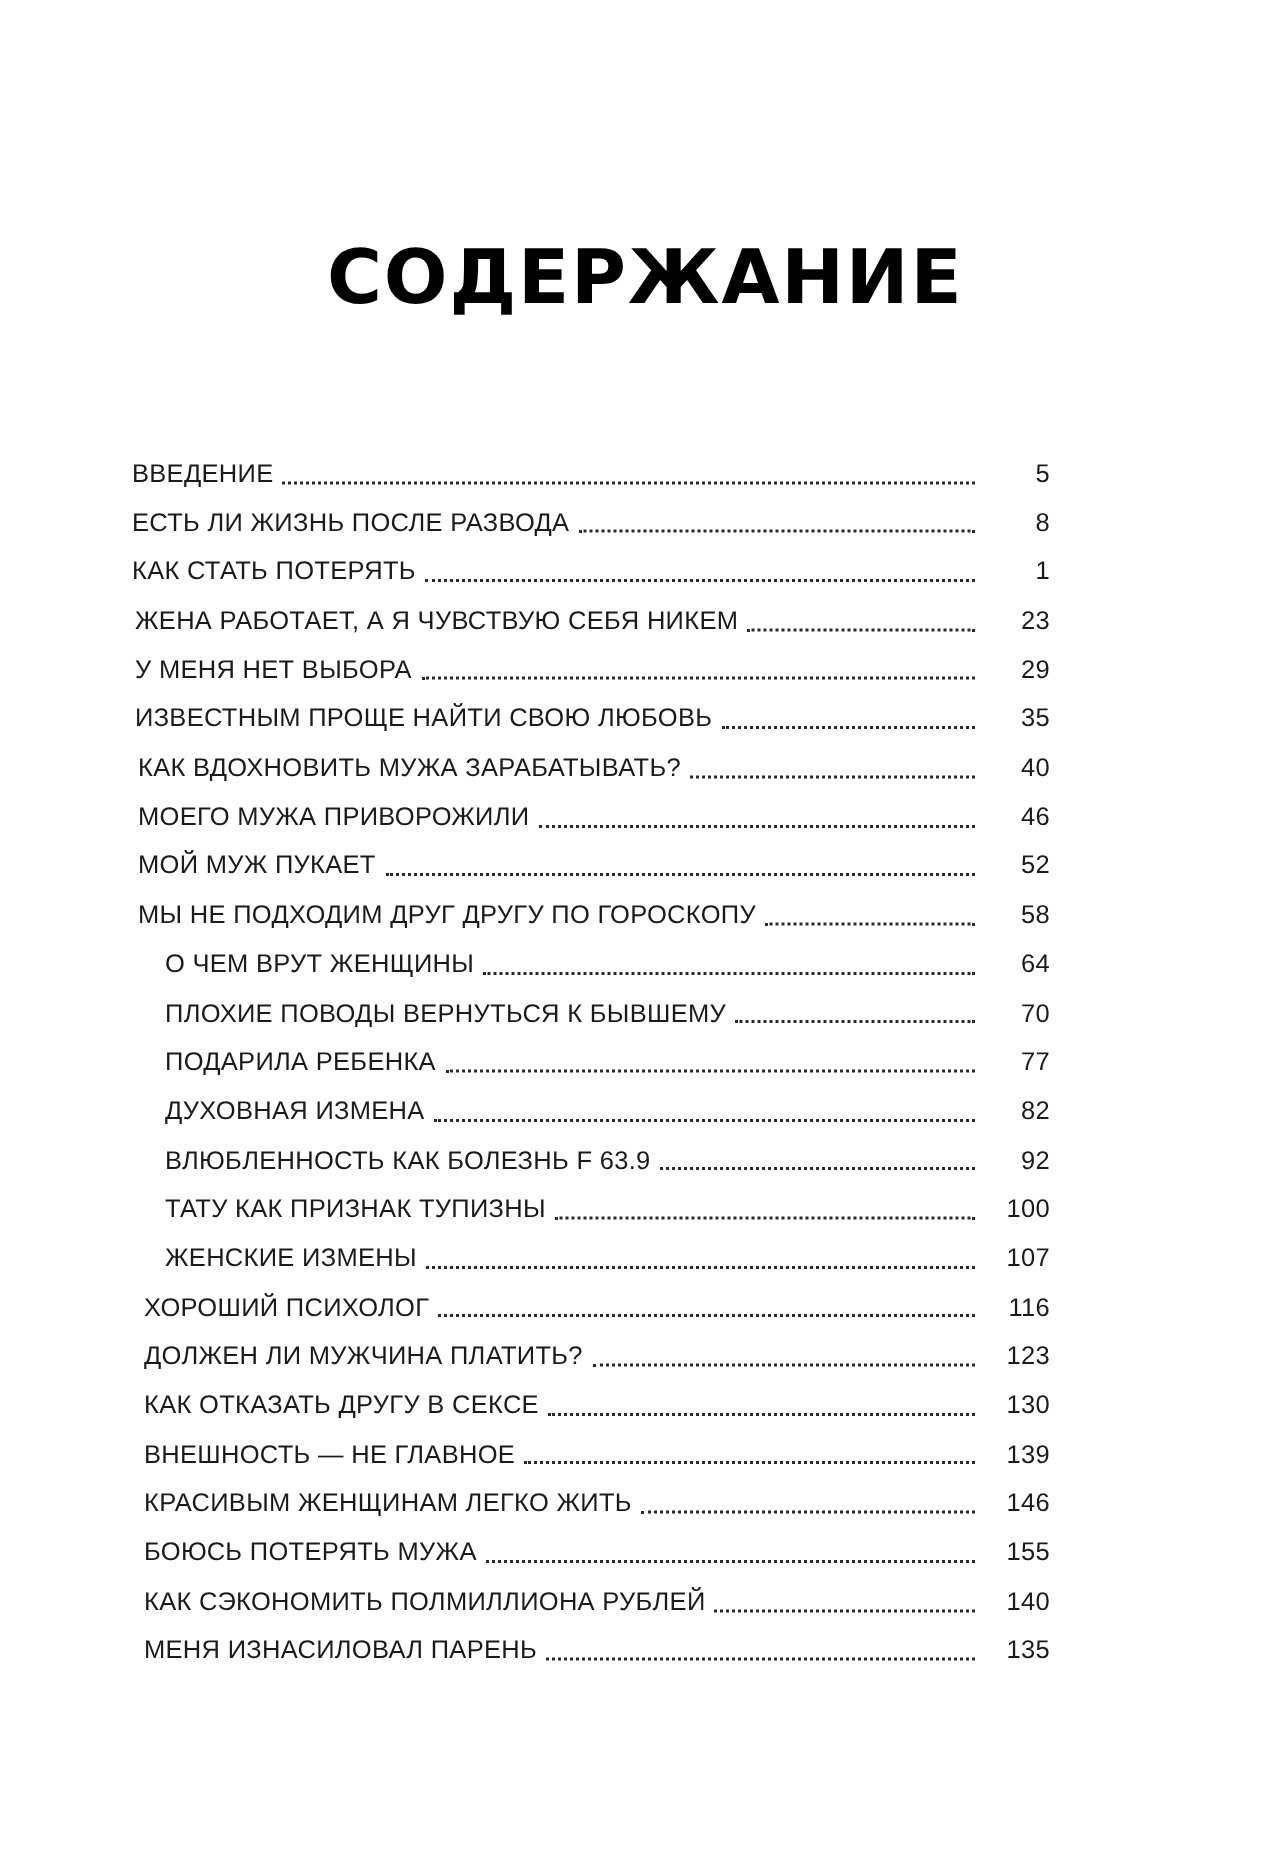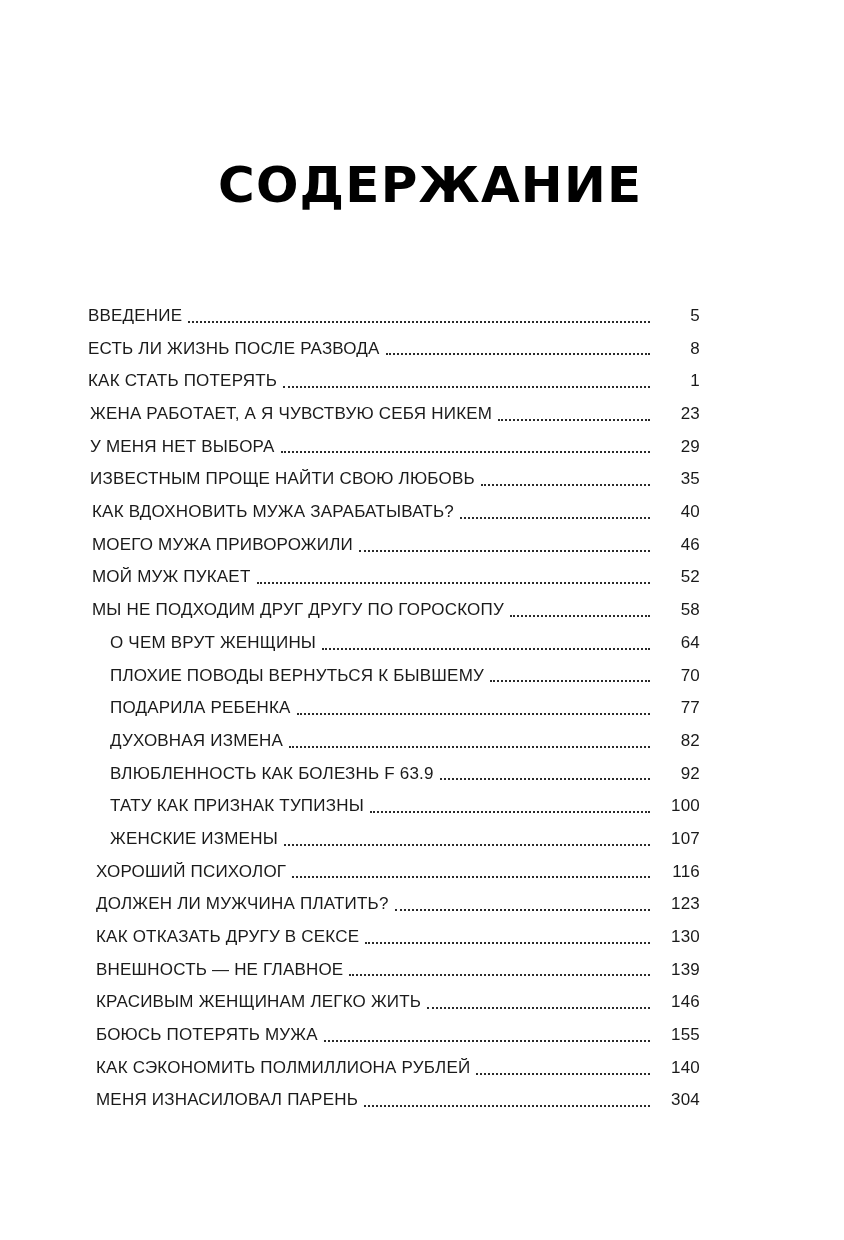--- a/index.html
+++ b/index.html
@@ -206,17 +206,17 @@
         <span class="page-num">155</span>
       </div>
       <div class="toc-entry i4">
         <span class="label">КАК СЭКОНОМИТЬ ПОЛМИЛЛИОНА РУБЛЕЙ</span>
         <span class="leader"></span>
         <span class="page-num">140</span>
       </div>
       <div class="toc-entry i4">
         <span class="label">МЕНЯ ИЗНАСИЛОВАЛ ПАРЕНЬ</span>
         <span class="leader"></span>
-        <span class="page-num">304</span>
+        <span class="page-num">135</span>
       </div>
     </div>
 
 </div>
 
 </body></html>

